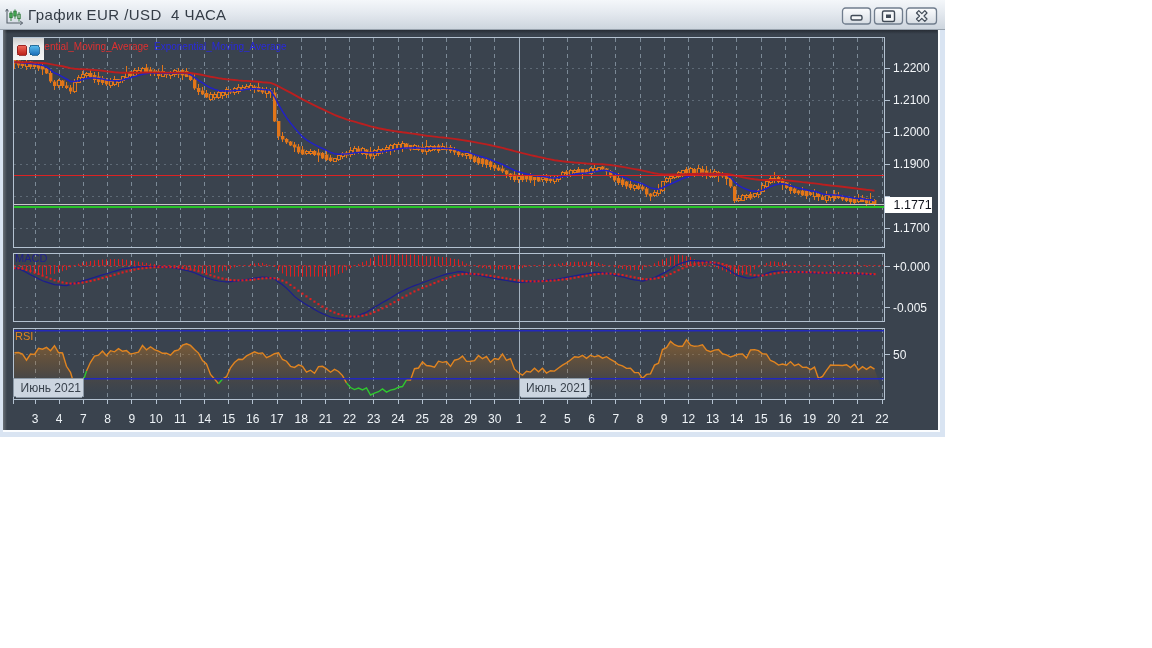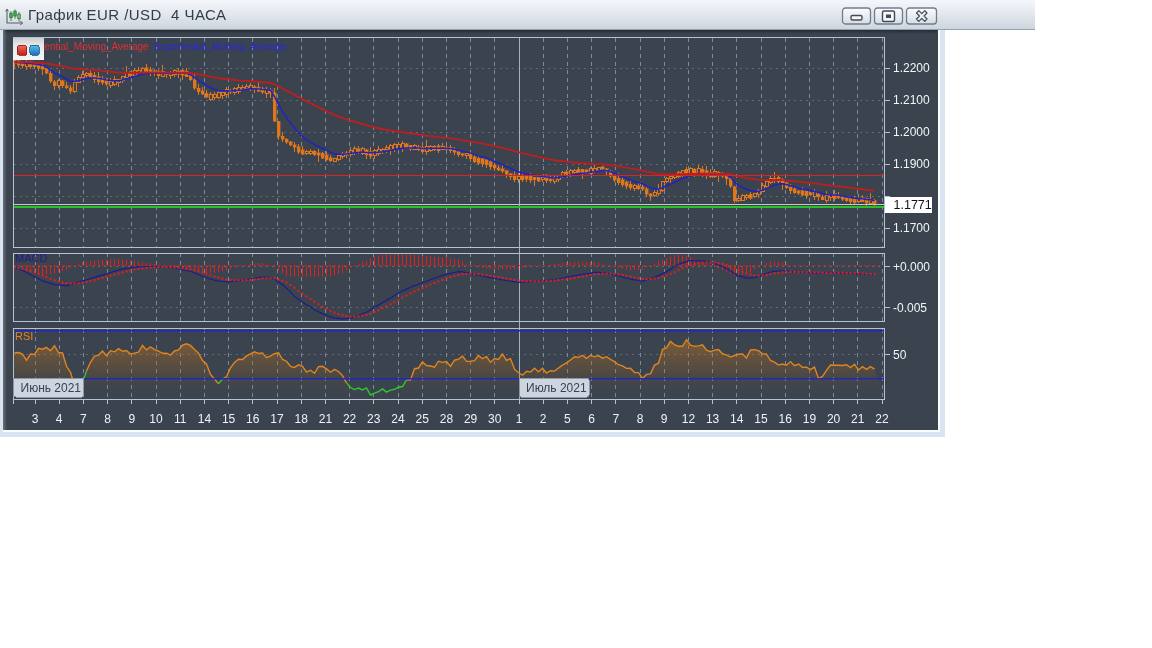--- a/index.html
+++ b/index.html
@@ -1,15 +1,15 @@
 <!DOCTYPE html>
 <html><head><meta charset="utf-8"><style>
 html,body{margin:0;padding:0;width:1152px;height:648px;background:#ffffff;overflow:hidden}
 #win{position:absolute;left:0;top:0;width:945px;height:437px;background:#d9e4f2;}
-#title{position:absolute;left:0;top:0;width:1035px;height:30px;
+#title{position:absolute;left:0;top:0;width:945px;height:30px;
  background:linear-gradient(#f4f7fa,#e4e9ef 45%,#cdd5de);border-bottom:1px solid #98a2ad;box-sizing:border-box}
 #title .t{position:absolute;left:28px;top:6px;font:15px "Liberation Sans",sans-serif;color:#343c46;letter-spacing:0.45px}
 #content{position:absolute;left:3px;top:30px;width:934.5px;height:399.5px;background:#3a434e;
  border-right:2px solid #fbfdff;border-bottom:2px solid #fbfdff;box-sizing:content-box}
 #ishadow{position:absolute;left:3px;top:30px;width:934px;height:4px;background:linear-gradient(#272d35,rgba(58,67,78,0));}
 #ishadowl{position:absolute;left:3px;top:30px;width:4px;height:400px;background:linear-gradient(90deg,#697077,rgba(58,67,78,0));}
 </style></head><body>
 <div id="win">
  <div id="content"></div>
  <div id="ishadow"></div>

